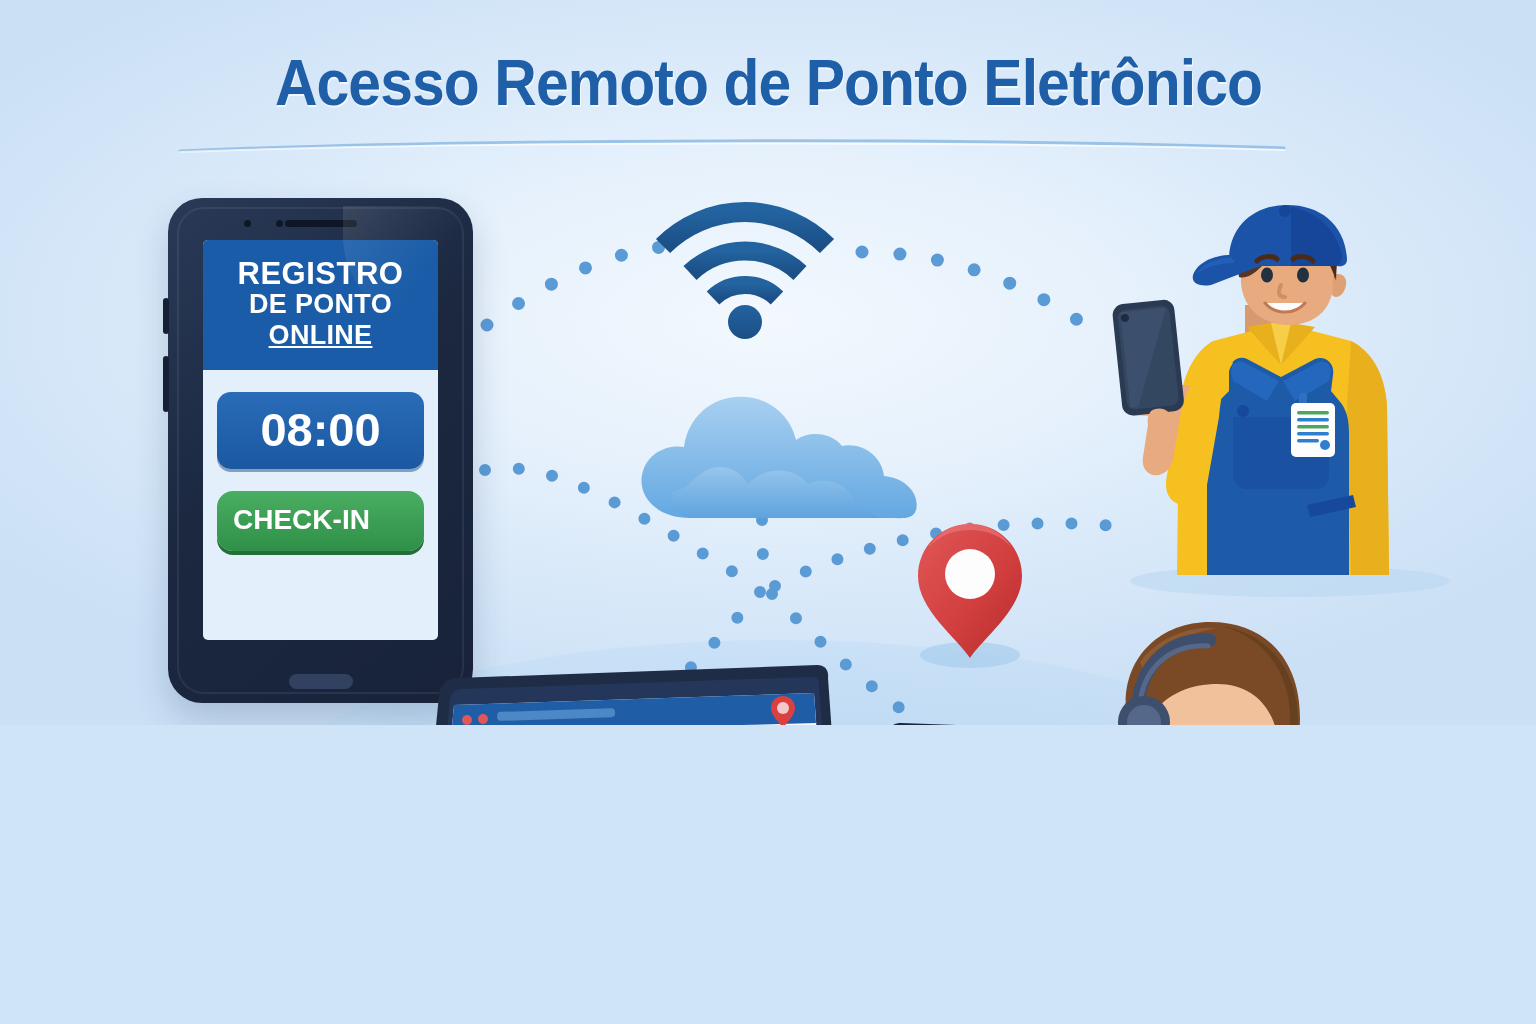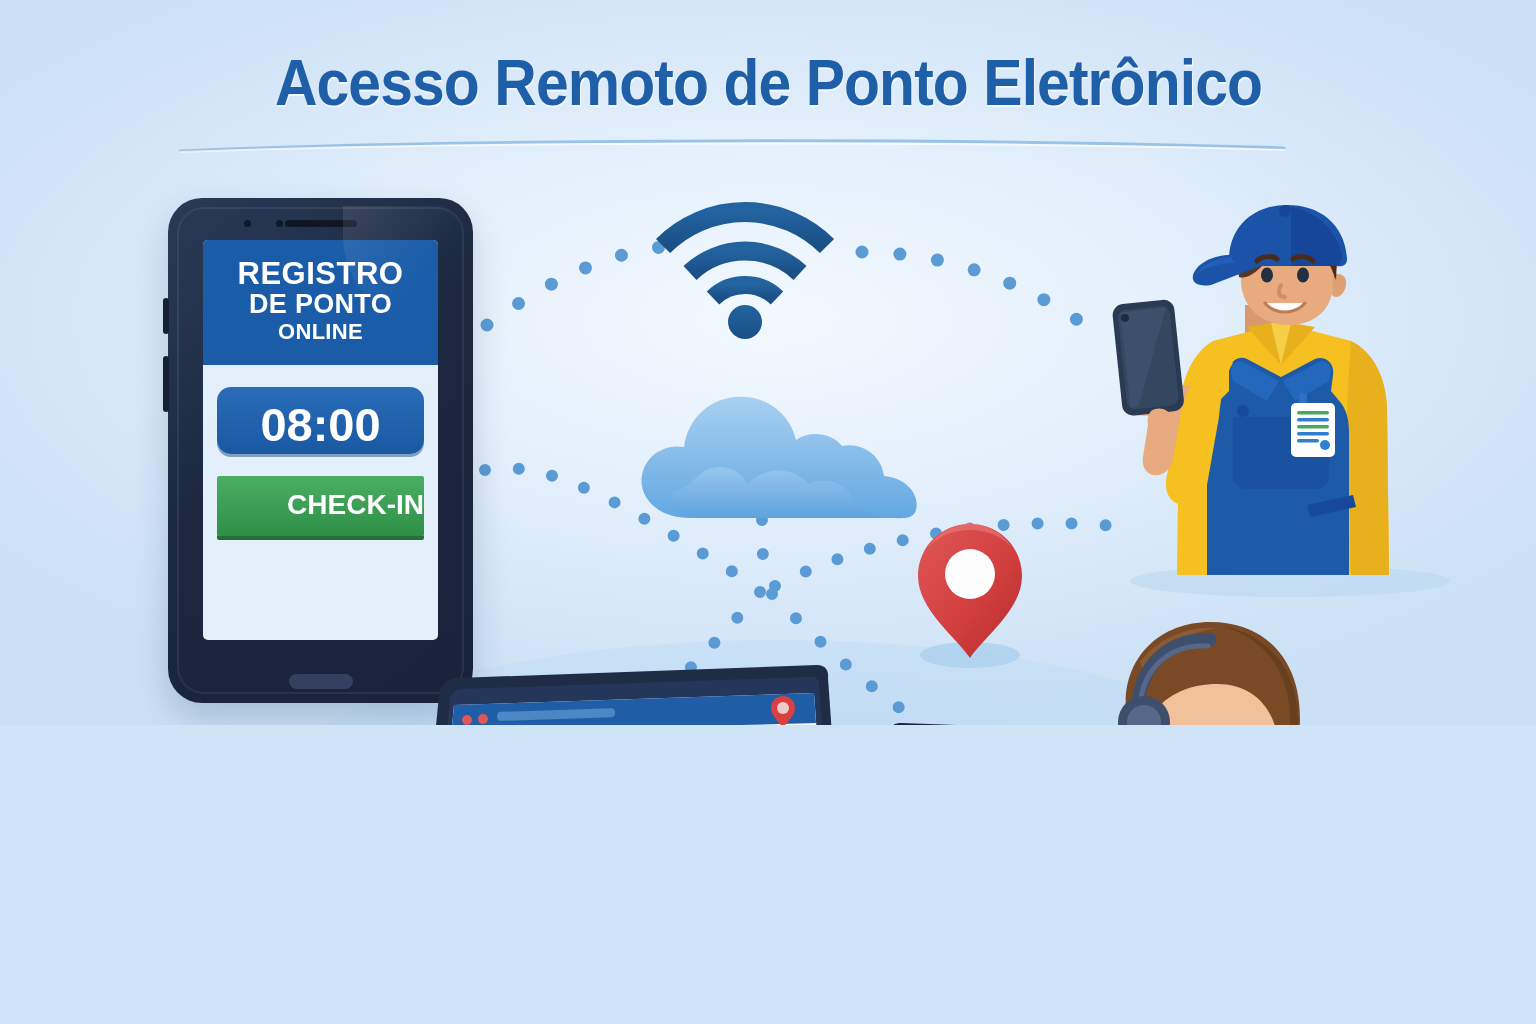--- a/index.html
+++ b/index.html
@@ -81,33 +81,33 @@
   .btn-2{top:158px;height:56px;}
   .screen{
     position:absolute;left:35px;top:42px;width:235px;height:400px;
     background:#e3f0fb;border-radius:5px;overflow:hidden;
   }
   .screen-head{
     background:#1a5ca8;color:#fff;padding:18px 10px 20px;text-align:center;
   }
   .screen-head .l1{font-size:31px;font-weight:bold;line-height:1.04;letter-spacing:.5px;}
   .screen-head .l2{font-size:27px;font-weight:bold;line-height:1.1;letter-spacing:.3px;}
-  .screen-head .l3{font-size:22px;font-weight:bold;line-height:1.12;letter-spacing:.3px;}
+  .screen-head .l3{font-size:27px;font-weight:bold;line-height:1.12;letter-spacing:.3px;text-decoration:underline;}
   .screen-body{padding:22px 14px 0;}
   .time-badge{
     background:linear-gradient(180deg,#2a6cb8 0%,#1a58a2 100%);
     border-radius:14px;color:#fff;text-align:center;
-    font-size:47px;font-weight:bold;line-height:1;padding:14px 0 6px;
+    font-size:47px;font-weight:bold;line-height:1;padding:14px 0 16px;
     box-shadow:0 3px 0 rgba(16,60,110,.45);
   }
   .checkin-btn{
     margin-top:22px;
     background:linear-gradient(180deg,#4aae62 0%,#2f8f48 100%);
-    border-radius:2px;color:#fff;text-align:right;
-    font-size:28px;font-weight:bold;padding:13px 0 15px;
+    border-radius:16px;color:#fff;text-align:left;
+    font-size:28px;font-weight:bold;padding:13px 16px 15px;
     box-shadow:0 4px 0 #246f38;
   }
 
   
   .laptop-l{position:absolute;left:405px;top:660px;width:450px;height:275px;}
 
   
   .laptop-r{position:absolute;left:835px;top:715px;width:340px;height:230px;}
 
   

